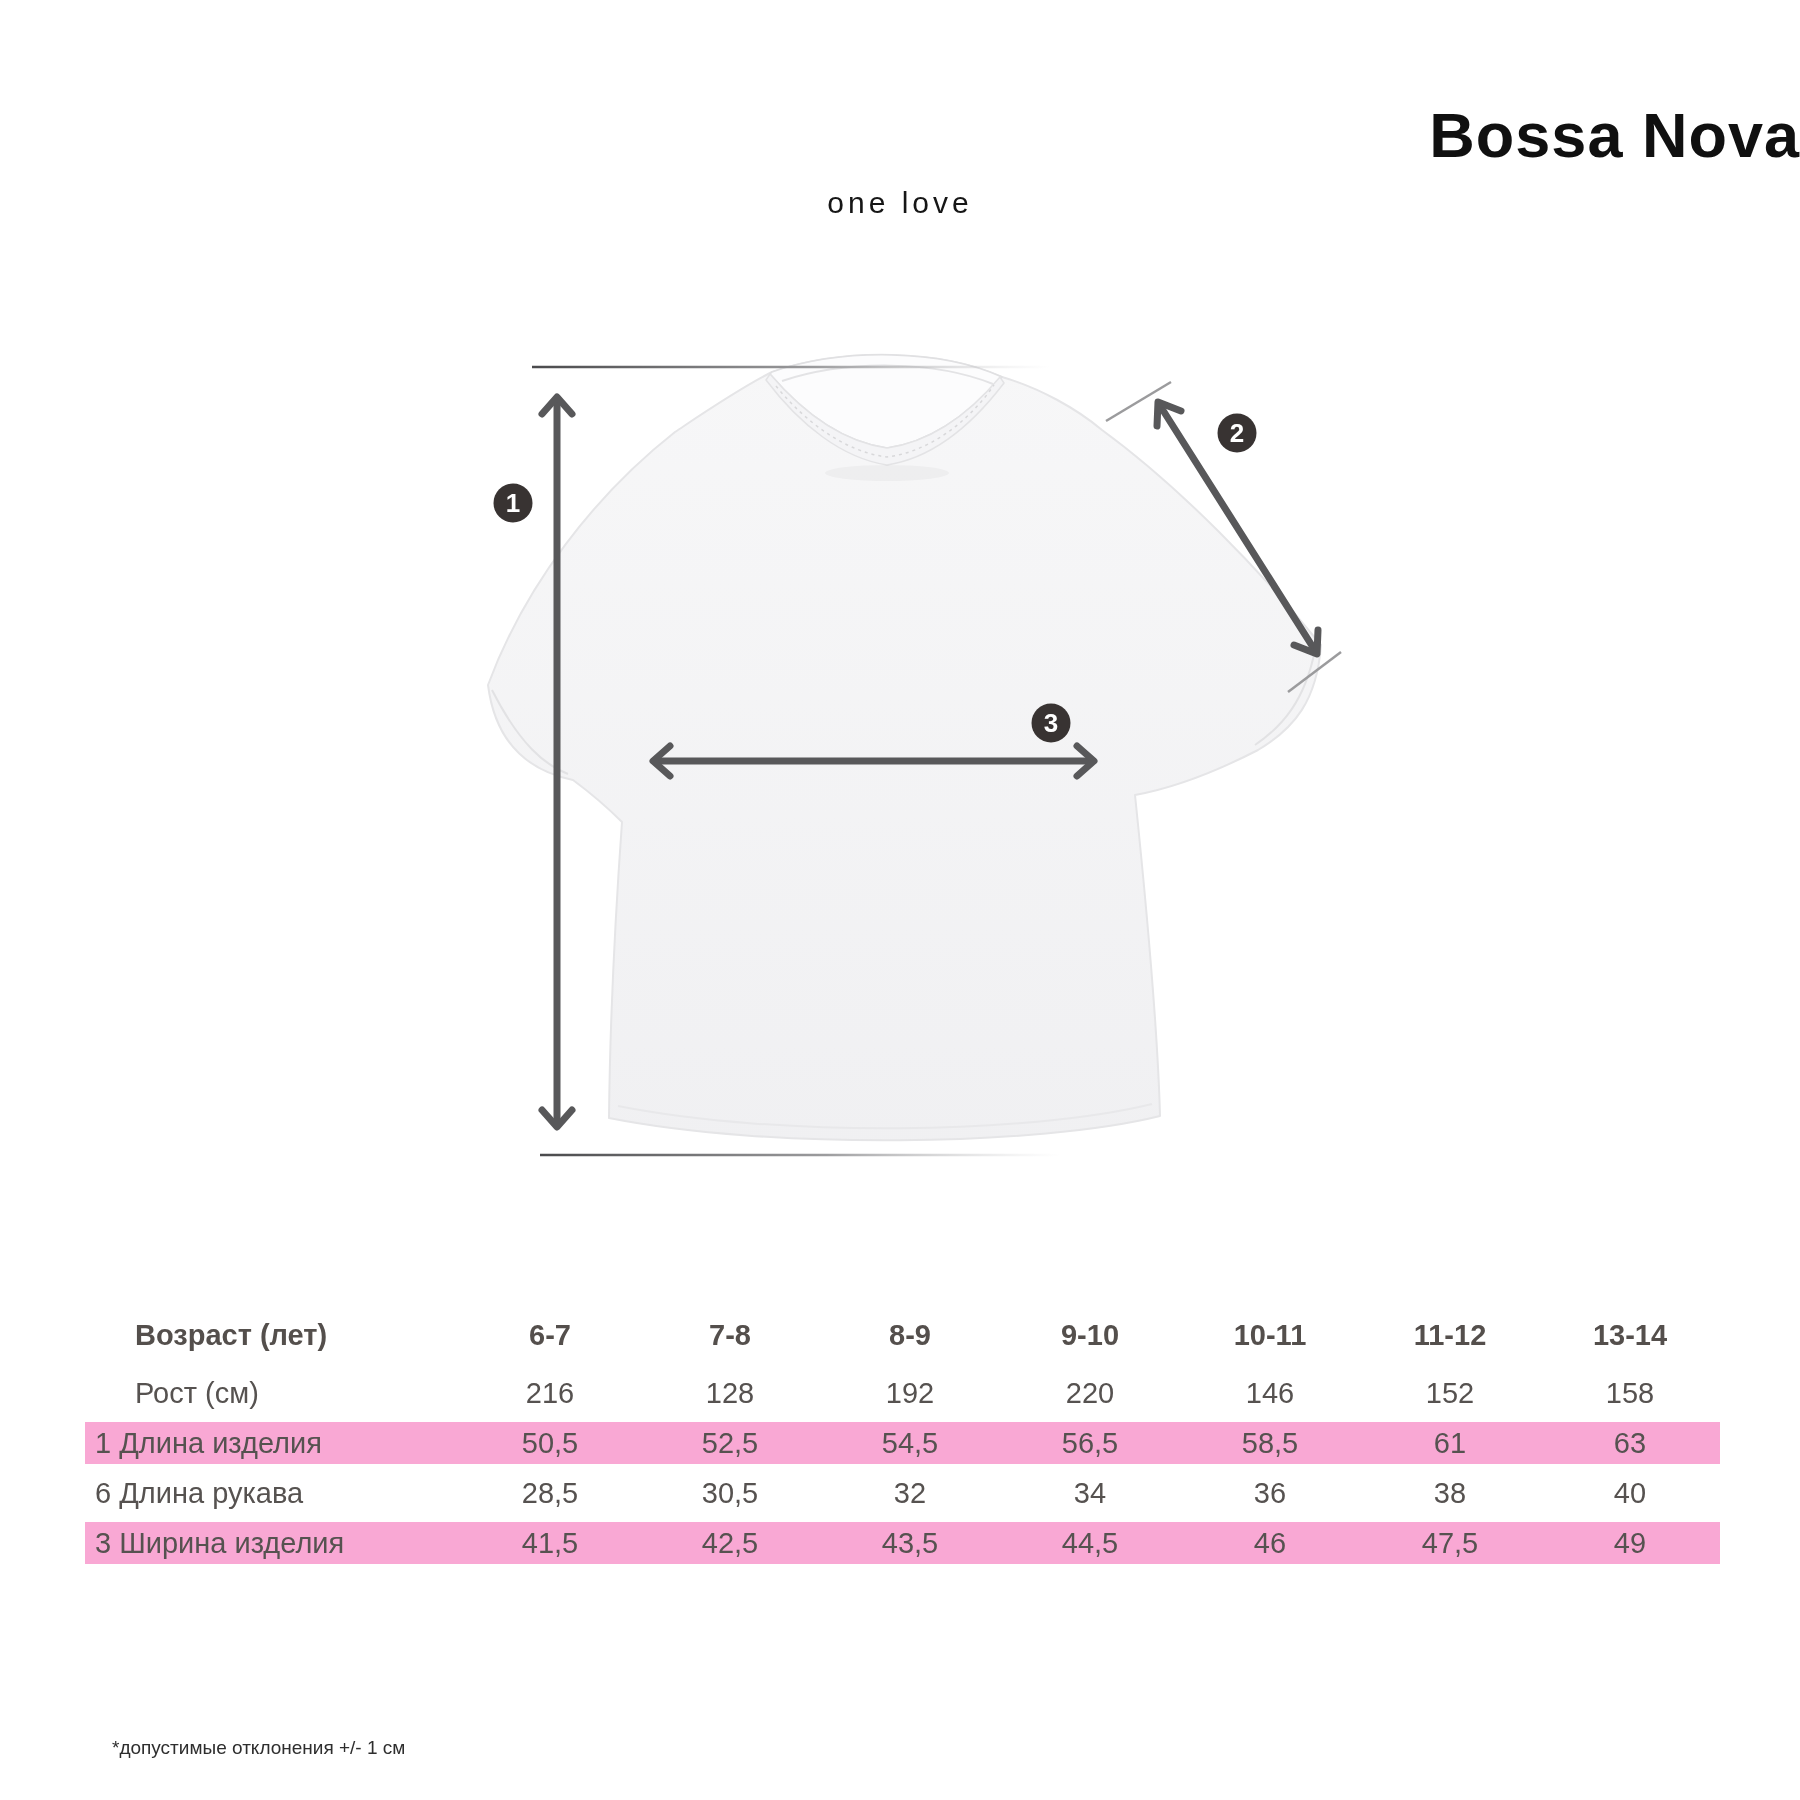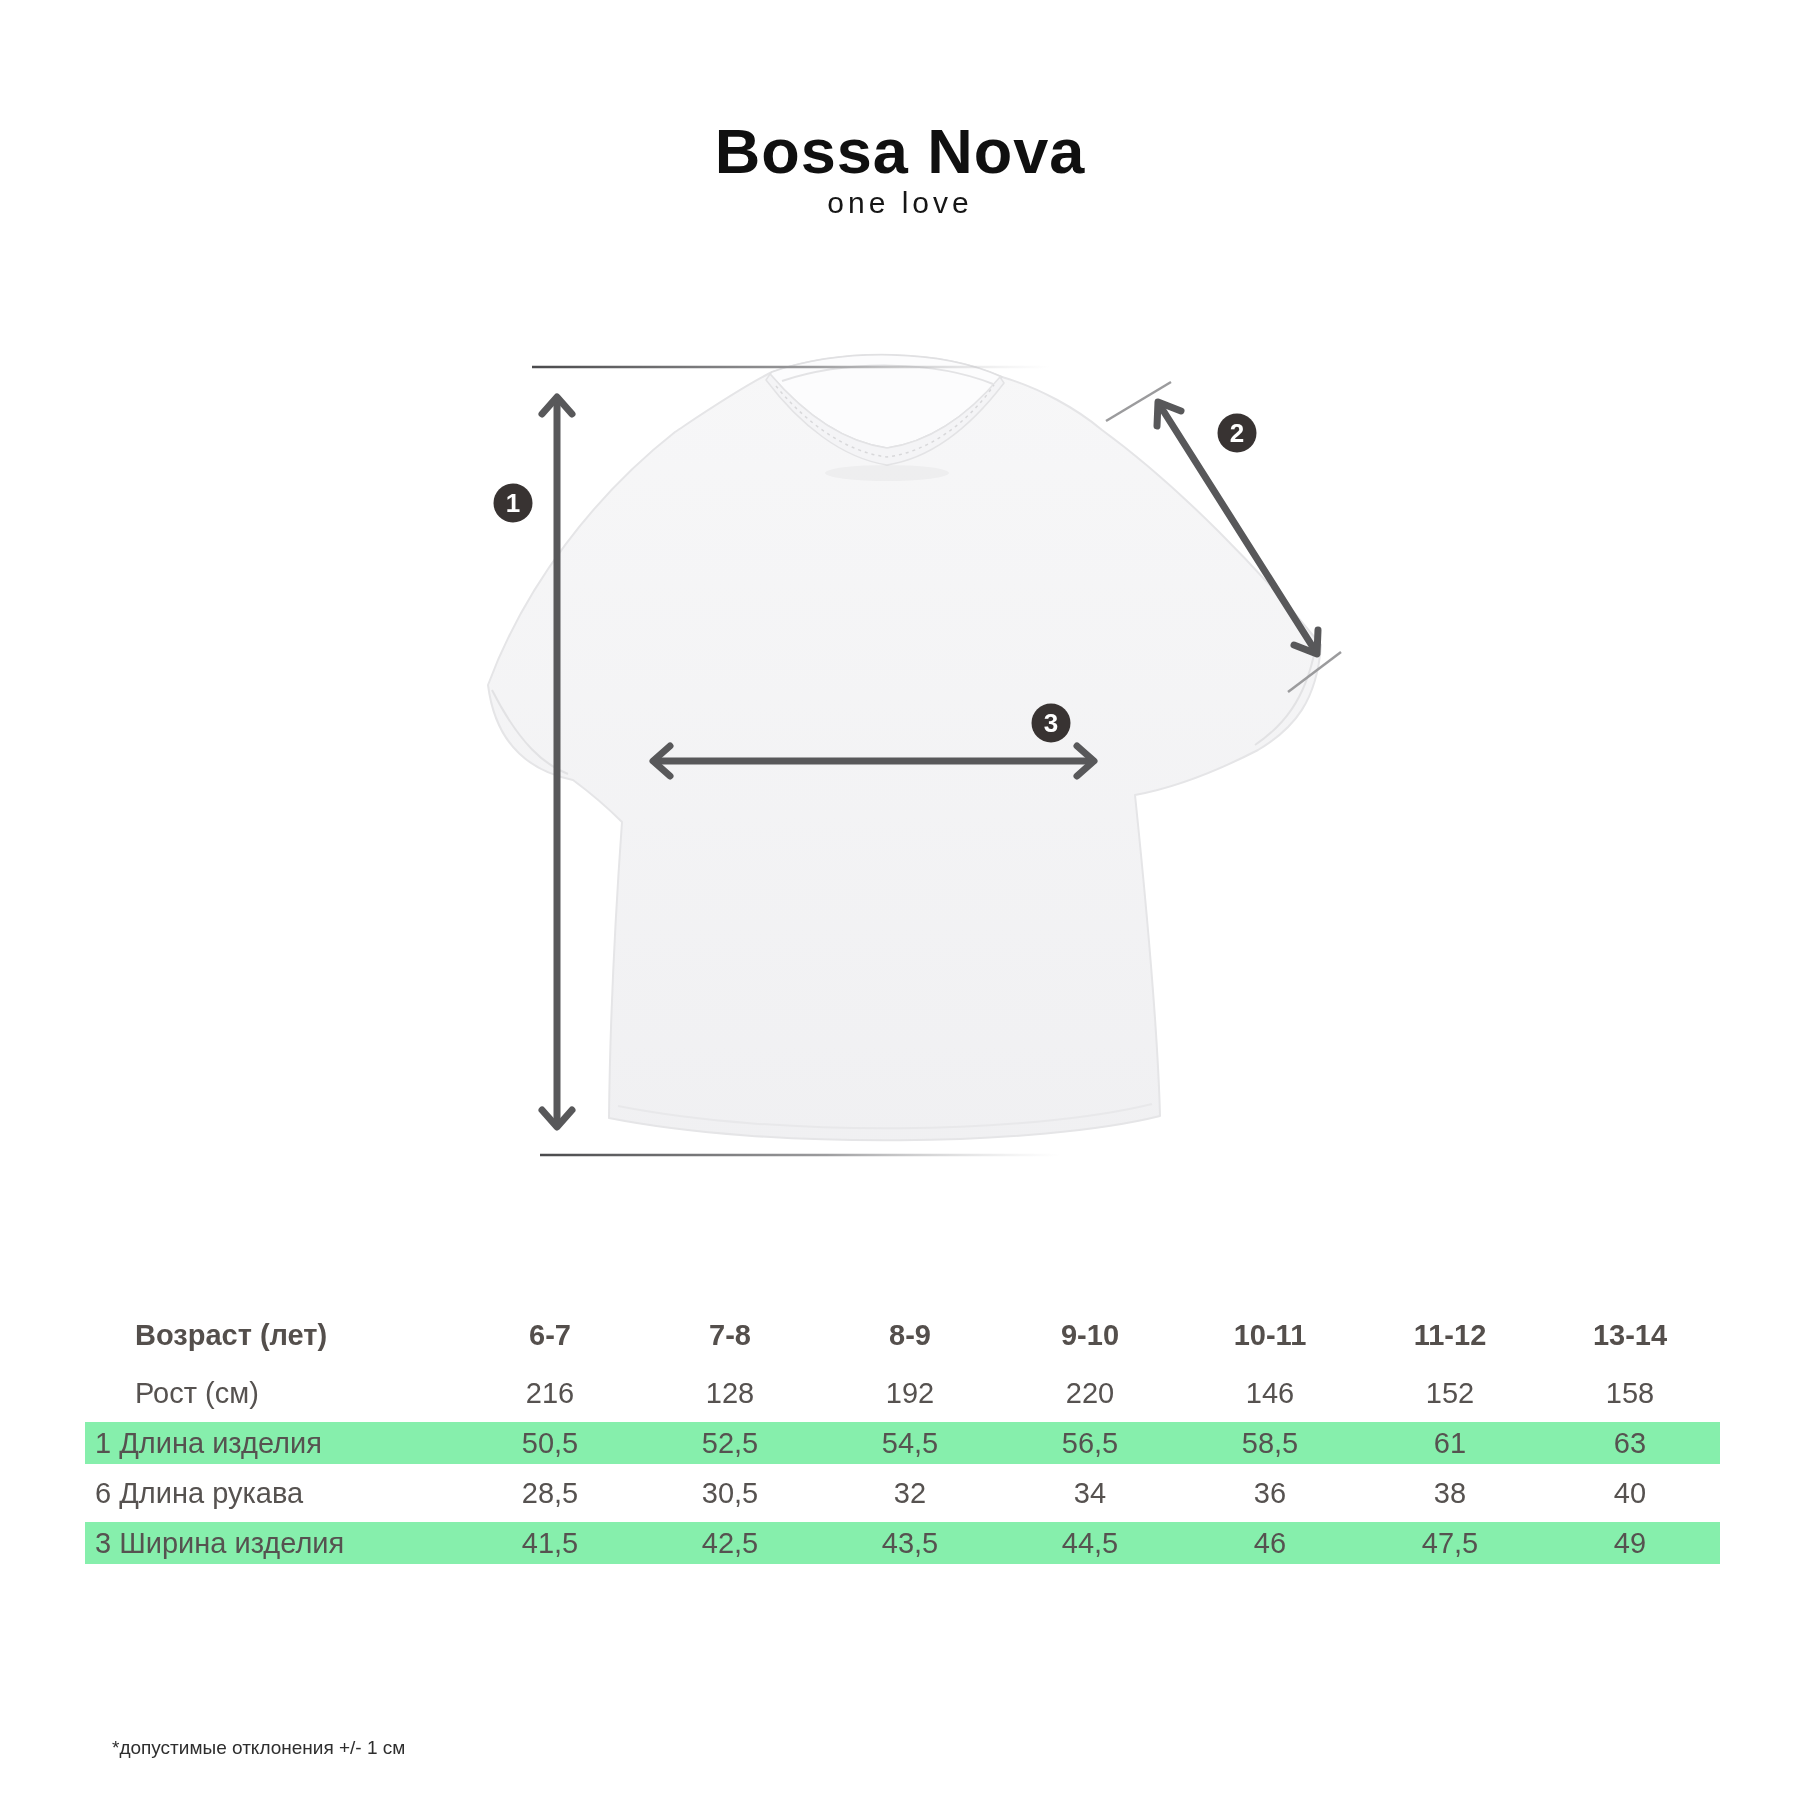--- a/index.html
+++ b/index.html
@@ -2,38 +2,38 @@
 <html><head>
 <meta charset="utf-8">
 <style>
   html,body{margin:0;padding:0;background:#ffffff;}
   .page{
     position:relative;width:1800px;height:1800px;background:#ffffff;overflow:hidden;
     font-family:"Liberation Sans","DejaVu Sans",sans-serif;
   }
   
   .logo{
-    position:absolute;top:120px;left:0;right:0;text-align:center;
+    position:absolute;top:104px;left:0;right:0;text-align:right;
     font-size:63px;font-weight:700;letter-spacing:1px;color:#101010;line-height:1;
   }
   .tagline{
     position:absolute;top:188px;left:0;right:0;text-align:center;
     font-size:30px;font-weight:400;letter-spacing:4px;color:#161616;line-height:1;
   }
   
   .figure{position:absolute;left:0;top:0;width:1800px;height:1800px;}
   .badge-num{font-family:"Liberation Sans","DejaVu Sans",sans-serif;font-size:26px;font-weight:700;fill:#ffffff;}
   
   .size-table{
     position:absolute;left:85px;top:1310px;width:1635px;
     font-size:29px;color:#565250;
   }
   .t-row{display:flex;align-items:center;height:50px;box-sizing:border-box;}
   .t-row.gap{margin-top:8px;}
-  .t-row.shaded{background:#86efac;background-clip:content-box;padding:4px 0;}
+  .t-row.shaded{background:#f9a8d4;background-clip:content-box;padding:4px 0;}
   .t-row.head{font-weight:700;color:#544f4c;align-items:center;}
   .t-label{width:375px;padding-left:50px;box-sizing:border-box;white-space:nowrap;}
   .t-row.numbered .t-label{padding-left:10px;}
   .t-cell{flex:1;text-align:center;}
   
   .footnote{position:absolute;left:112px;top:1737px;font-size:19px;color:#2e2e2e;}
 </style>
 </head>
 <body>
 

